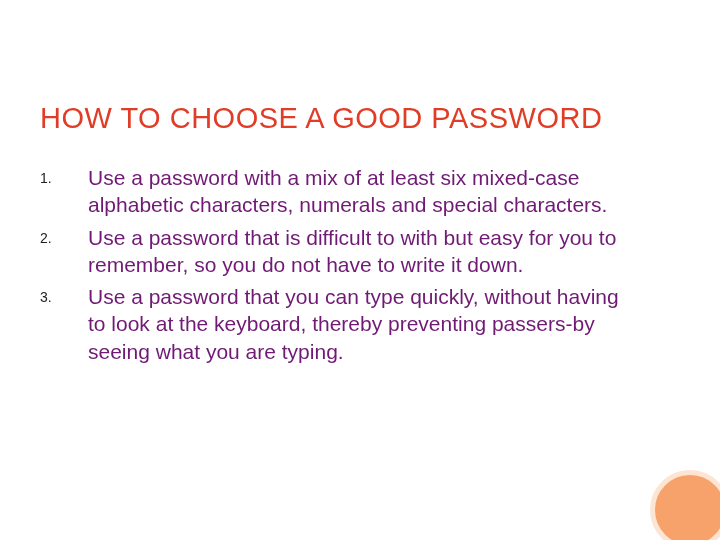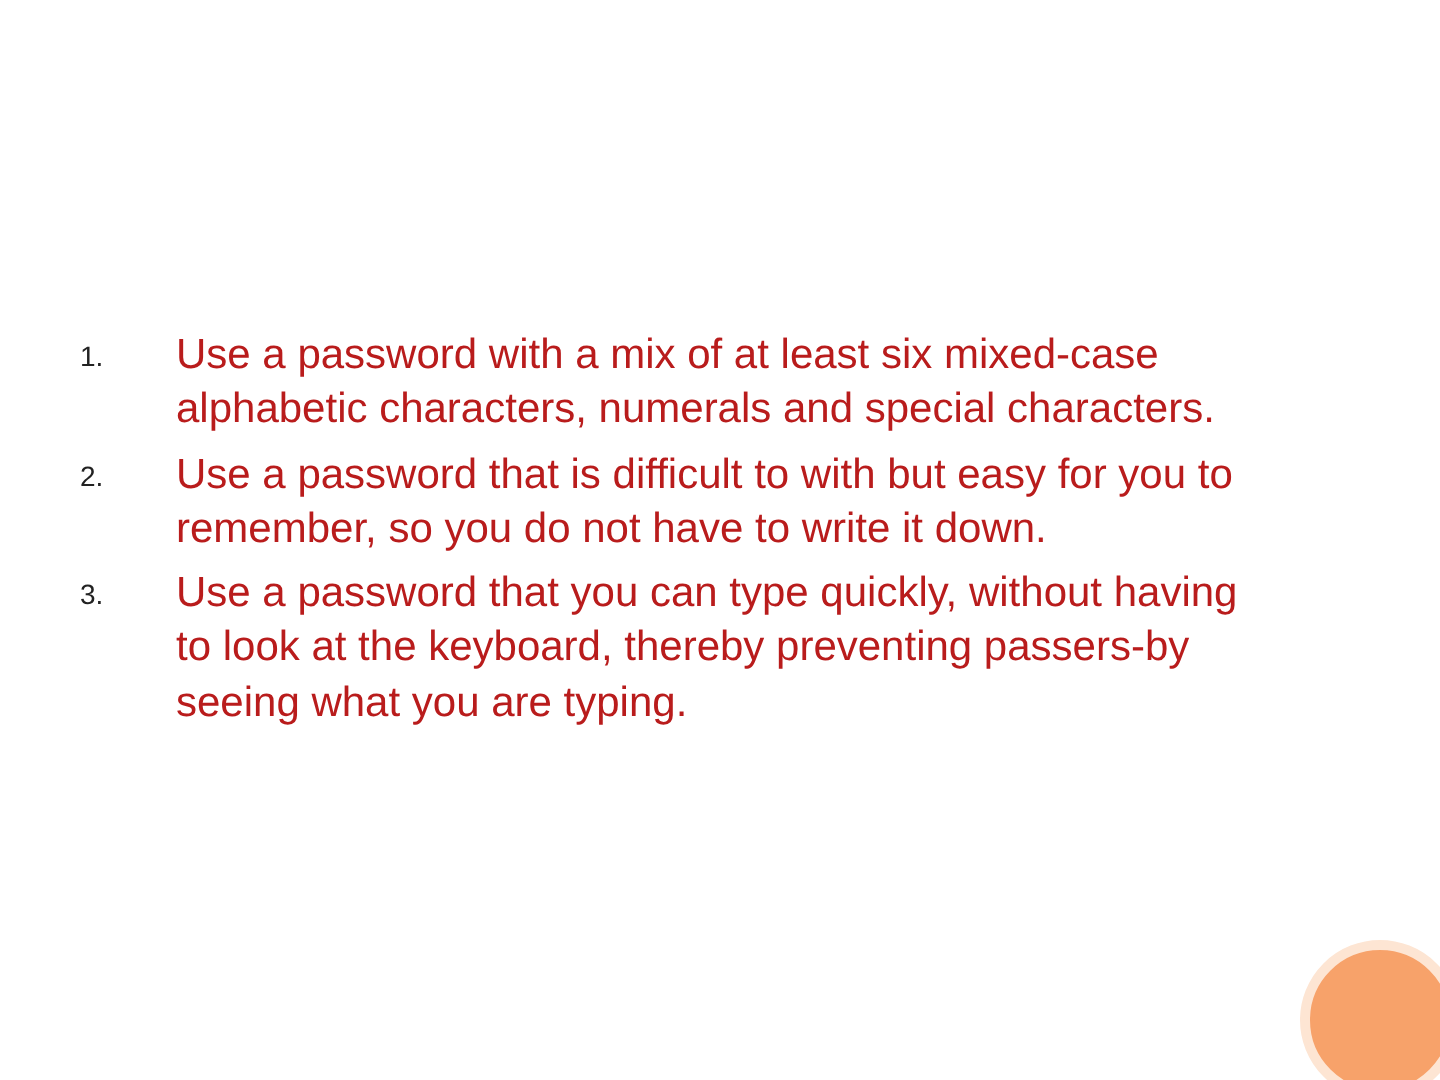--- a/index.html
+++ b/index.html
@@ -35,37 +35,38 @@
   .num {
     flex: 0 0 48px;
     font-size: 14px;
     padding-top: 6px;
     color: #222;
   }
   .txt {
     flex: 1;
     font-size: 21px;
     line-height: 1.3;
-    color: #b91c1c;
+    color: #701a75;
   }
   .corner-circle {
     position: absolute;
     right: -10px;
     bottom: -10px;
     width: 80px;
     height: 80px;
     border-radius: 50%;
     background: #f7a26a;
     border: 5px solid #fde5d3;
   }
 </style>
 </head>
 <body>
 
 <div class="slide">
+  <h1 class="title">HOW TO CHOOSE A GOOD PASSWORD</h1>
 
   <ol class="list">
     <li>
       <span class="num">1.</span>
       <span class="txt">Use a password with a mix of at least six mixed-case alphabetic characters, numerals and special characters.</span>
     </li>
     <li>
       <span class="num">2.</span>
       <span class="txt">Use a password that is difficult to with but easy for you to remember, so you do not have to write it down.</span>
     </li>

